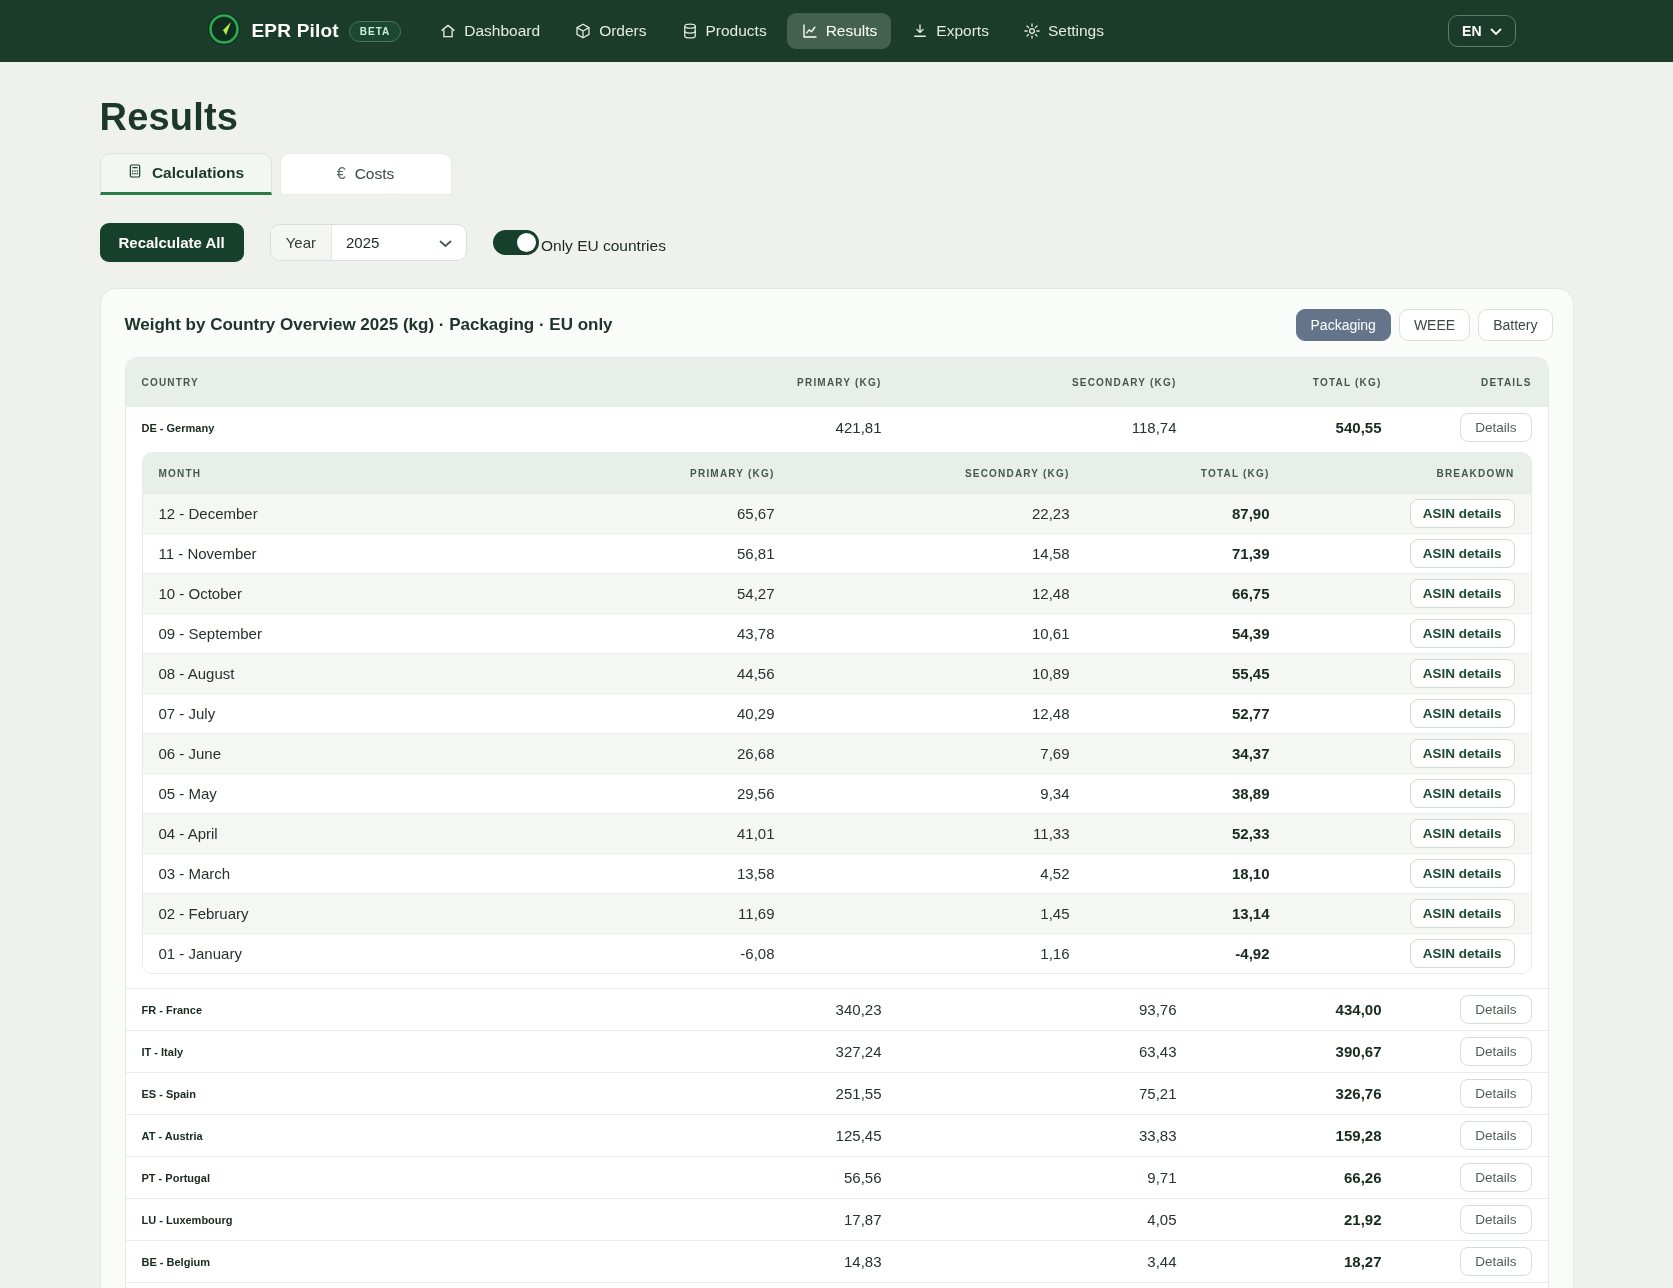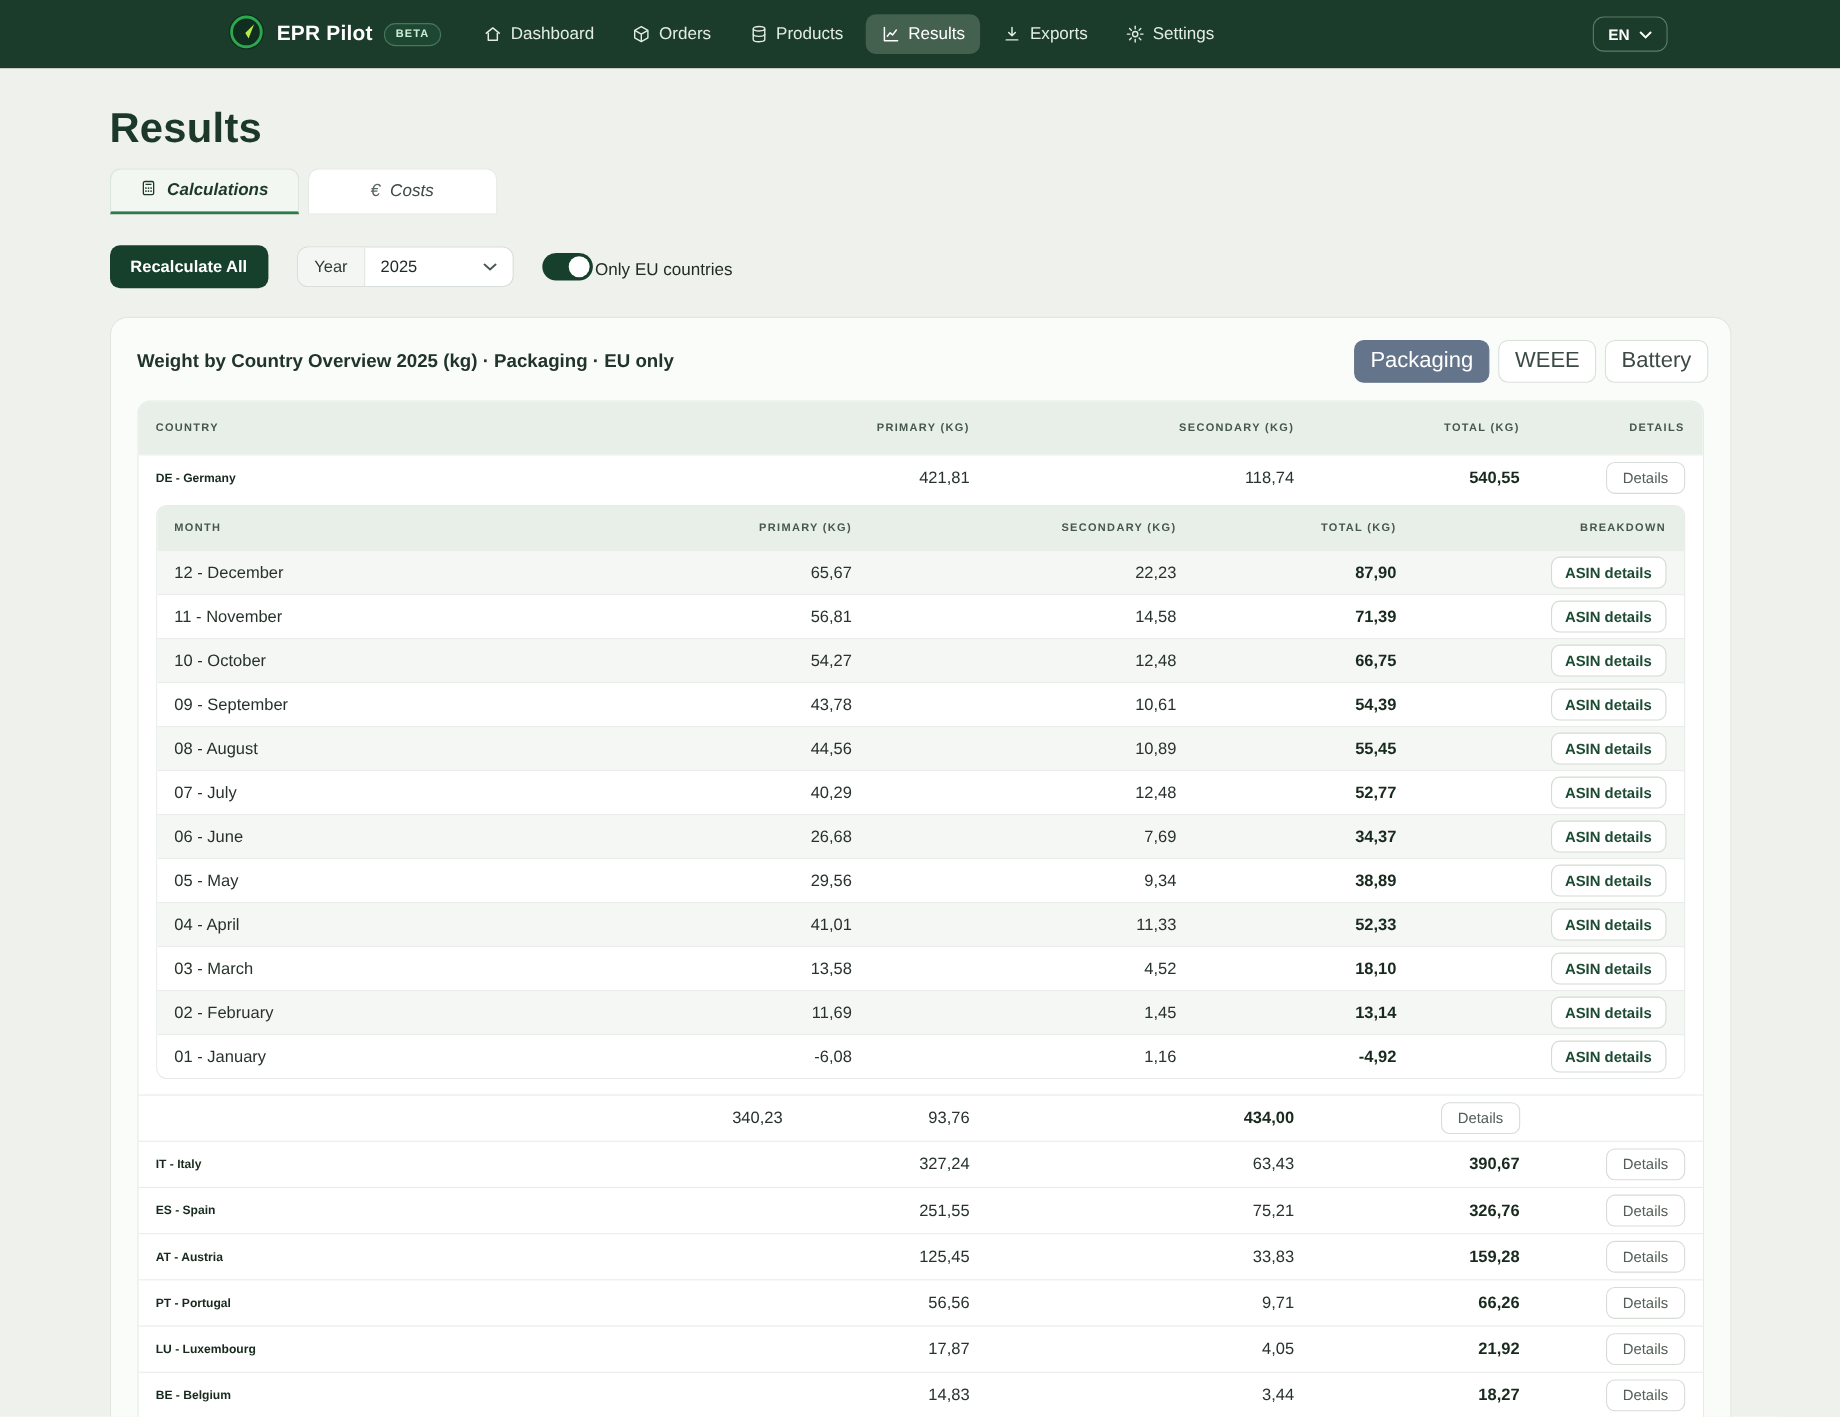--- a/index.html
+++ b/index.html
@@ -26,21 +26,21 @@
   }
   .nav-item.active { background:#44604f; color:#ffffff; }
   .nav-item svg { display:block; }
   .lang-btn {
     display:flex; align-items:center; gap:8px; color:#fff; font-size:14px; font-weight:bold;
     border:1px solid #5d7c69; border-radius:10px; padding:7px 13px; background:transparent; cursor:pointer;
   }
   
   .container { width:1474px; margin:0 auto; }
   h1.page-title { color:#1c3829; font-size:38px; font-weight:bold; margin:34px 0 0 0; letter-spacing:.2px; }
-  .tabs { display:flex; gap:8px; margin-top:14px;font-style:italic; }
+  .tabs { display:flex; gap:8px; margin-top:14px; }
   .tab {
     width:172px; height:42px; display:flex; align-items:center; justify-content:center; gap:9px;
     font-size:15.5px; border-radius:10px 10px 0 0; cursor:pointer;
   }
   .tab.active {
     background:#f2f7f1; border:1px solid #dbe6db; border-bottom:3px solid #2c7a4b;
     color:#1c3829; font-weight:bold;
   }
   .tab.inactive { background:#ffffff; border:1px solid #e7eae5; color:#3c4a42; }
   .euro-glyph { font-size:16px; color:#5a675f; }
@@ -62,21 +62,21 @@
   .toggle-knob { position:absolute; top:3px; right:3px; width:19px; height:19px; border-radius:50%; background:#ffffff; }
   .toggle-label { font-size:15.5px; color:#202c24; }
   
   .card {
     margin-top:26px; background:#fafcf9; border:1px solid #e2e8e0; border-radius:16px;
   }
   .card-header { display:flex; align-items:center; justify-content:space-between; padding:20px 20px 16px 24px; }
   .card-title { font-size:17px; font-weight:bold; color:#203429; }
   .filter-btns { display:flex; gap:8px; }
   .filter-btn {
-    font-size:20px; border-radius:9px; padding:7px 14px; cursor:pointer;
+    font-size:14px; border-radius:9px; padding:7px 14px; cursor:pointer;
     background:#ffffff; border:1px solid #dbe0dc; color:#3d4a44;
   }
   .filter-btn.active { background:#64748b; border-color:#64748b; color:#ffffff; }
   .table-area { padding:0 24px 24px 24px; }
   .table-shell { background:#ffffff; border:1px solid #e3e9e3; border-radius:12px; overflow:hidden; }
   .trow { display:grid; align-items:center; padding:0 16px; min-height:42px; }
   .trow.outer { grid-template-columns:minmax(0,1fr) 170px 295px 205px 150px; }
   .trow.inner { grid-template-columns:minmax(0,1fr) 150px 295px 200px 245px; min-height:40px; }
   .thead { background:#e8efe8; min-height:48px; }
   .thead .hcell {
@@ -342,20 +342,21 @@
               <div class="trow inner month-row">
                 <div class="month-name c-left">01 - January</div>
                 <div class="num c-num">-6,08</div>
                 <div class="num c-num">1,16</div>
                 <div class="num total c-num">-4,92</div>
                 <div class="c-act"><button class="asin-btn">ASIN details</button></div>
               </div>
             </div>
           </div>
           <div class="trow outer country-row">
+            <div class="country-name c-left">FR - France</div>
             <div class="num c-num">340,23</div>
             <div class="num c-num">93,76</div>
             <div class="num total c-num">434,00</div>
             <div class="c-act"><button class="pill-btn">Details</button></div>
           </div>
           <div class="trow outer country-row">
             <div class="country-name c-left">IT - Italy</div>
             <div class="num c-num">327,24</div>
             <div class="num c-num">63,43</div>
             <div class="num total c-num">390,67</div>

